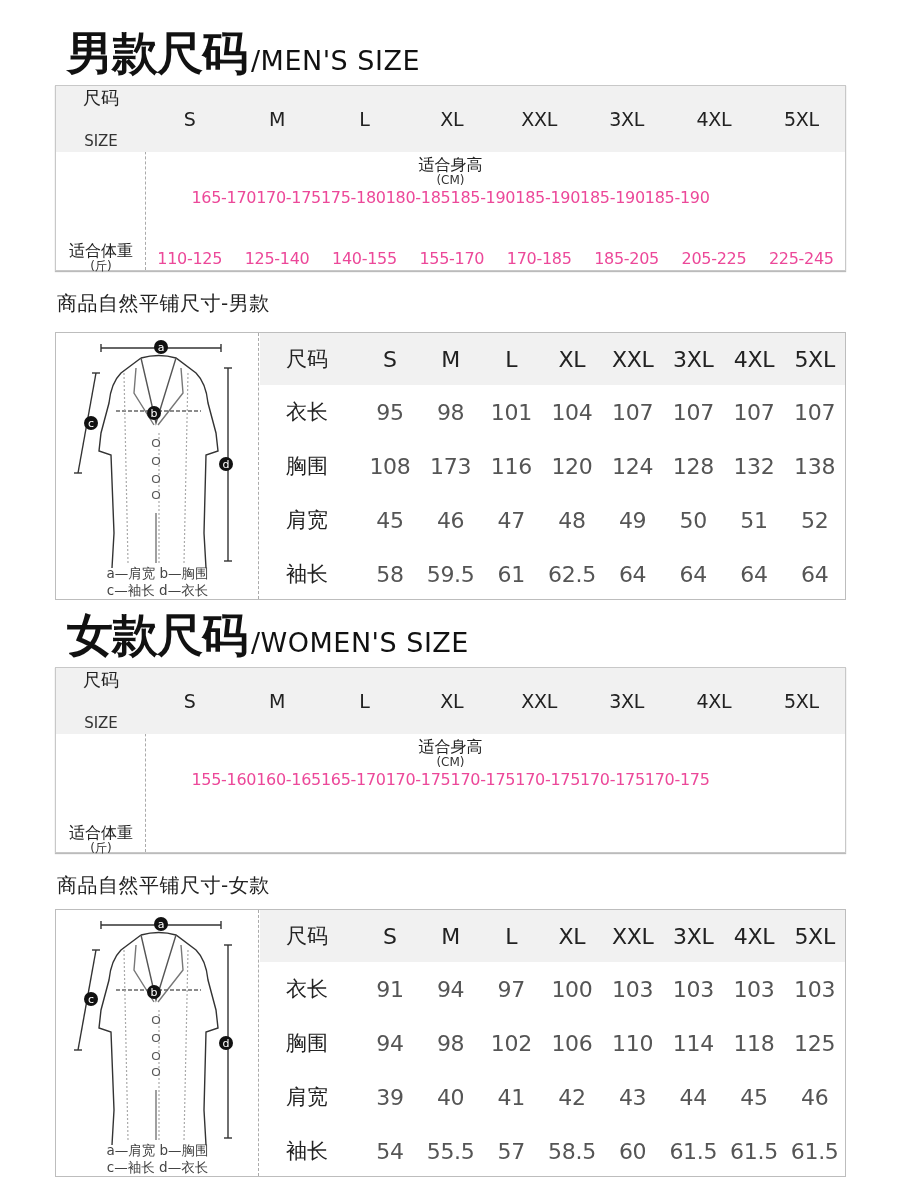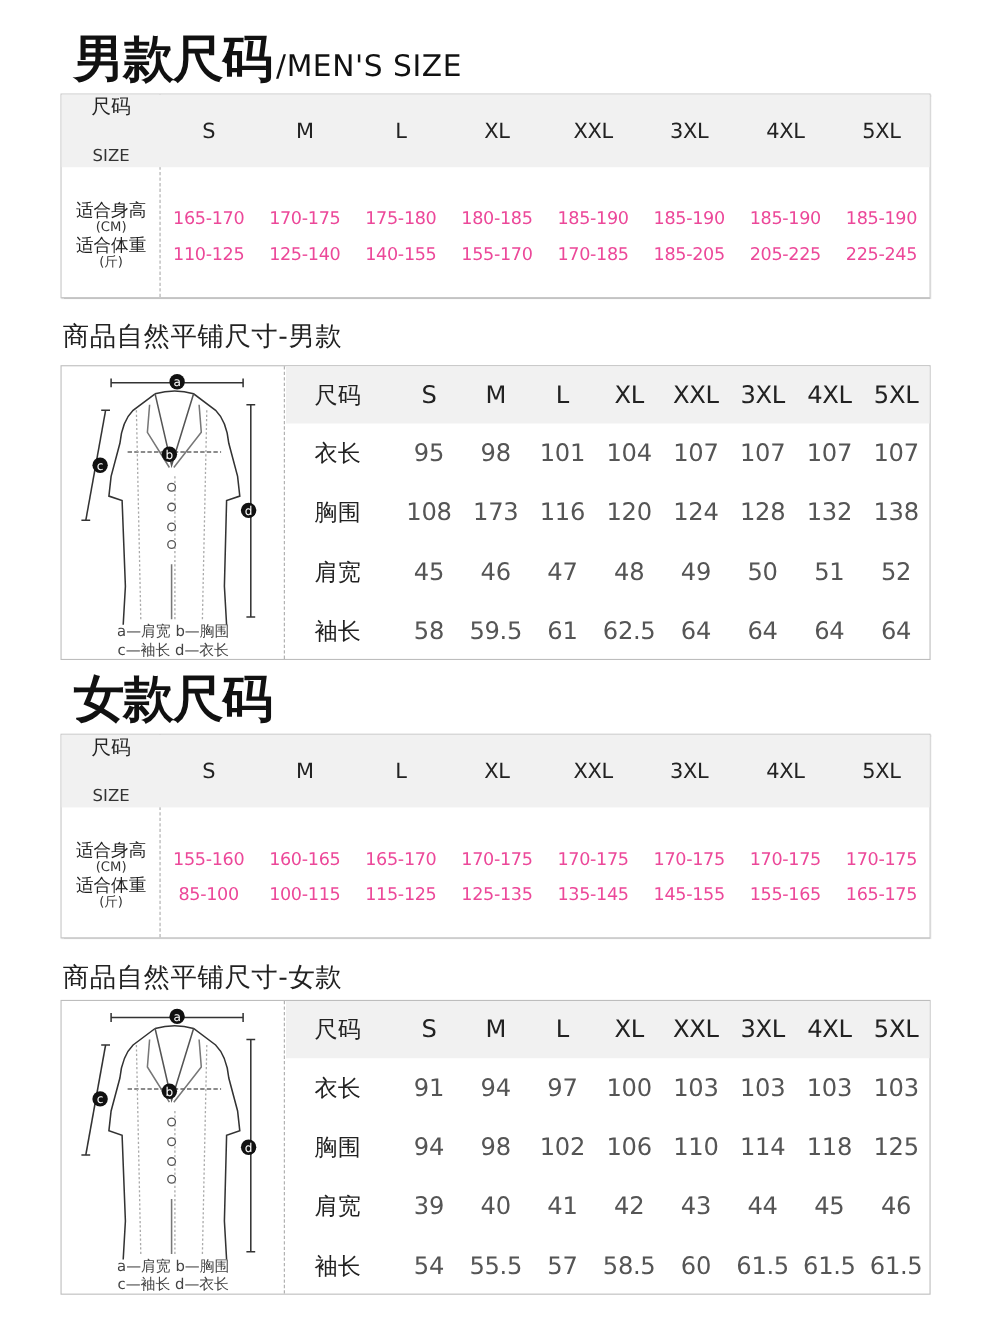--- a/index.html
+++ b/index.html
@@ -6,33 +6,33 @@
   html, body { width: 900px; height: 1200px; background: #ffffff; overflow: hidden; }
   body { font-family: "DejaVu Sans", "Liberation Sans", sans-serif; color: #333; position: relative; }
 
   .title { position: absolute; left: 55px; display: flex; align-items: flex-end; color: #111; margin-left: 12px; }
   .title .zh { font-size: 46px; font-weight: bold; line-height: 1; letter-spacing: -1px; }
   .title .en { font-size: 27px; line-height: 1; margin-left: 4px; margin-bottom: 2px; letter-spacing: 0.5px; text-align: center; }
 
   .fit-table { position: absolute; left: 55px; width: 791px; height: 186px; border: 1px solid #c8c8c8; box-shadow: 0 1px 1px #bbb; background: #fff; }
   .fit-table .row { display: flex; align-items: center; position: absolute; left: 0; right: 0; }
   .fit-table .row.head { top: 0; height: 66px; background: #f1f1f1; }
-  .fit-table .row.r1 { top: 84px; height: 56px; }
-  .fit-table .row.r2 { top: 116px; height: 56px; }
+  .fit-table .row.r1 { top: 70px; height: 56px; flex-direction: column; }
+  .fit-table .row.r2 { top: 144px; height: 56px; }
   .fit-table .label { width: 90px; text-align: center; color: #222; line-height: 1.15; }
   .fit-table .label .l1 { font-size: 16px; display: block; }
   .fit-table .label .l2 { font-size: 12px; display: block; color: #333; }
   .fit-table .head .label .l1 { font-size: 18px; }
   .fit-table .head .label .l2 { font-size: 15px; margin-top: 24px; }
   .fit-table .vdiv { position: absolute; left: 89px; top: 0; bottom: 0; border-left: 1px dashed #aaa; }
   .fit-table .cells { display: flex; flex: 1; }
   .fit-table .cell { flex: 1; text-align: center; font-size: 16px; color: #ec4899; white-space: nowrap; letter-spacing: -0.3px; }
   .fit-table .head .cell { font-size: 19px; color: #222; }
 
-  .subtitle { position: absolute; left: 57px; font-size: 24px; color: #222; letter-spacing: 0.5px; }
+  .subtitle { position: absolute; left: 57px; font-size: 20px; color: #222; letter-spacing: 0.5px; }
 
   .measure { position: absolute; left: 55px; width: 791px; height: 268px; border: 1px solid #bdbdbd; background: #fff; }
   .measure .diagram { position: absolute; left: 0; top: 0; width: 203px; height: 100%; border-right: 1px dashed #aaa; }
   .measure .diagram svg { position: absolute; left: 0; top: 0; }
   .measure .legend { position: absolute; left: 0; width: 203px; text-align: center; font-size: 13.5px; color: #444; }
   .measure .tbl { position: absolute; left: 204px; right: 0; top: 0; bottom: 0; }
   .measure .mrow { display: flex; align-items: center; height: 54px; }
   .measure .mrow.head { background: #f1f1f1; height: 52px; }
   .measure .mlabel { width: 100px; padding-left: 26px; font-size: 21px; color: #222; }
   .measure .mcell { width: 61px; text-align: center; font-size: 22px; color: #555; white-space: nowrap; letter-spacing: -0.3px; }
@@ -200,20 +200,21 @@
       <span class="mcell">64</span>
       <span class="mcell">64</span>
       <span class="mcell">64</span>
       <span class="mcell">64</span>
     </div>
   </div>
 </div>
 
 <div class="title" style="top:612px;">
   <span class="zh">女款尺码</span>
+  <span class="en">/WOMEN'S SIZE</span>
 </div>
 
 <div class="fit-table" style="top:667px;">
   <div class="vdiv"></div>
   <div class="row head">
     <div class="label">
       <span class="l1">尺码</span>
       <span class="l2">SIZE</span>
     </div>
     <div class="cells">
@@ -240,30 +241,20 @@
       <span class="cell">170-175</span>
       <span class="cell">170-175</span>
       <span class="cell">170-175</span>
       <span class="cell">170-175</span>
     </div>
   </div>
   <div class="row r2">
     <div class="label">
       <span class="l1">适合体重</span>
       <span class="l2">(斤)</span>
-    </div>
-    <div class="cells">
-      <span class="cell">85-100</span>
-      <span class="cell">100-115</span>
-      <span class="cell">115-125</span>
-      <span class="cell">125-135</span>
-      <span class="cell">135-145</span>
-      <span class="cell">145-155</span>
-      <span class="cell">155-165</span>
-      <span class="cell">165-175</span>
     </div>
   </div>
 </div>
 
 <div class="subtitle" style="top:872px;text-align:right;">商品自然平铺尺寸-女款</div>
 
 <div class="measure" style="top:909px;height:268px;">
   <div class="diagram">
     <svg width="203" height="268" viewBox="0 0 203 268">
       <g fill="none" stroke="#333" stroke-width="1.4">

